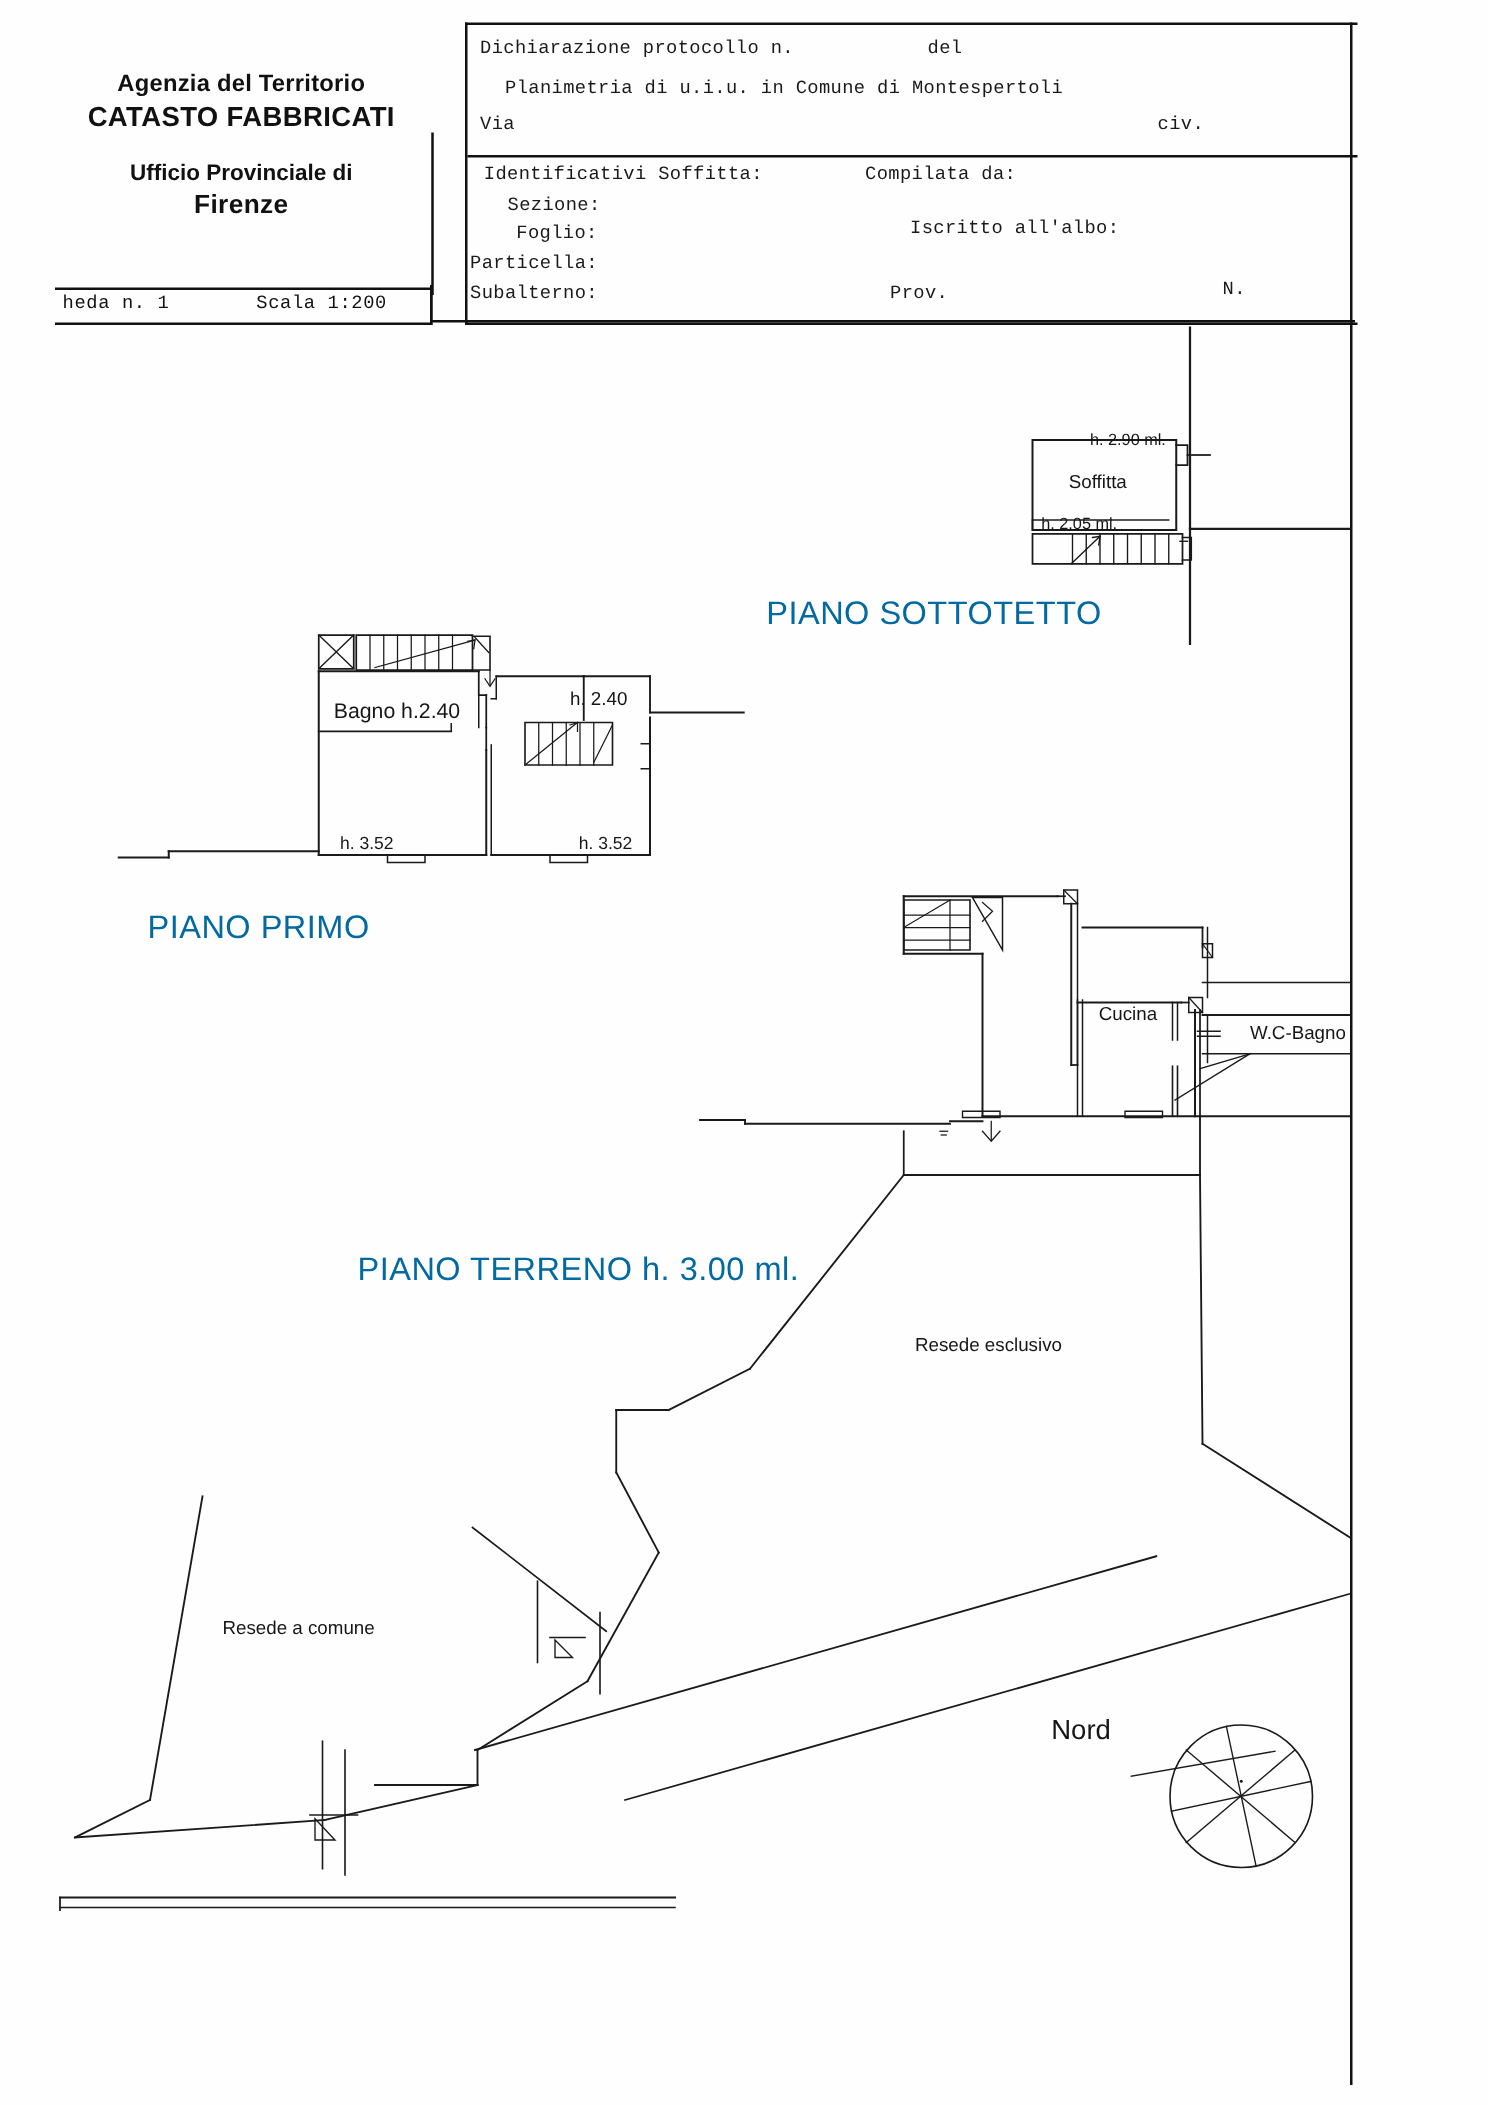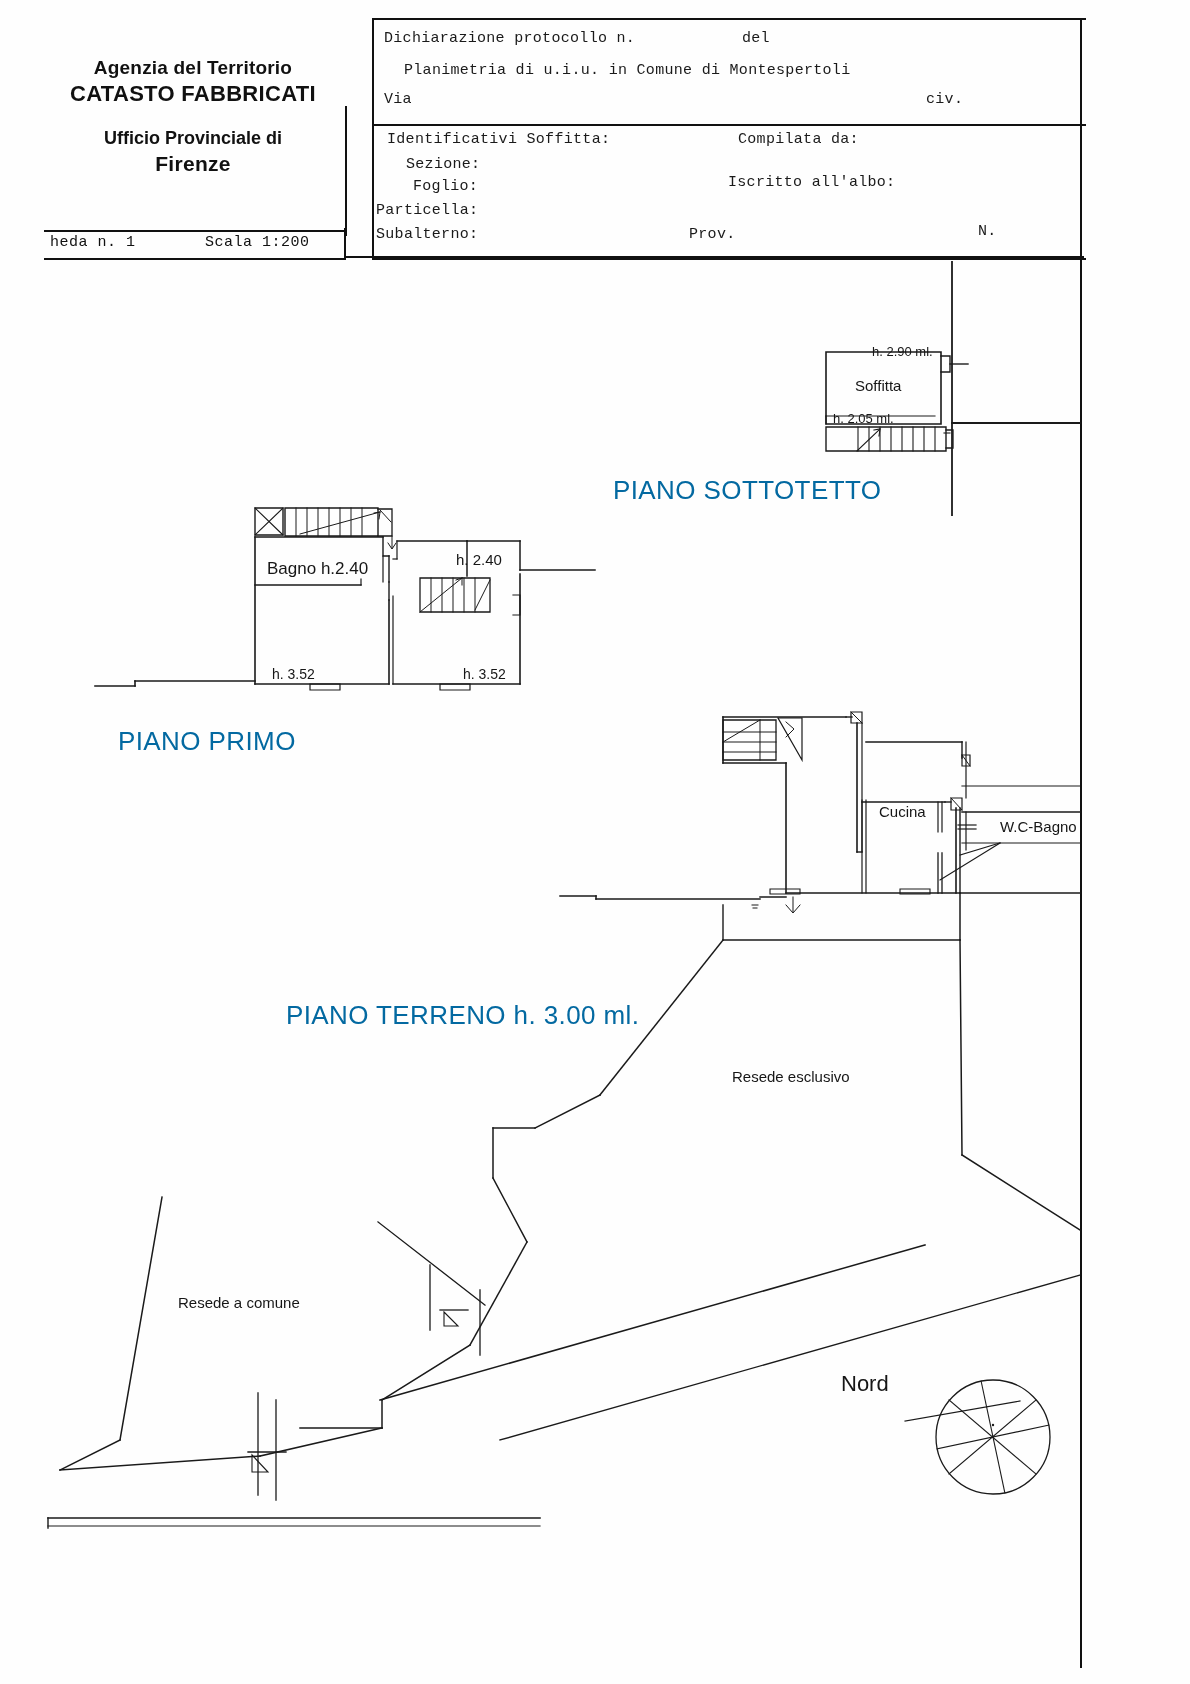--- a/index.html
+++ b/index.html
@@ -101,23 +101,23 @@
   .t-dich   { left: 384px; top: 30px; }
   .t-del    { left: 742px; top: 30px; }
   .t-plan   { left: 404px; top: 62px; }
   .t-via    { left: 384px; top: 91px; }
   .t-civ    { left: 926px; top: 91px; }
   .t-ident  { left: 387px; top: 131px; }
   .t-sez    { left: 406px; top: 156px; }
   .t-fog    { left: 413px; top: 178px; }
   .t-part   { left: 376px; top: 202px; }
   .t-sub    { left: 376px; top: 226px; }
-  .t-comp   { left: 738px; top: 131px; }
+  .t-comp   { left: 692px; top: 131px; }
   .t-iscr   { left: 728px; top: 174px; }
-  .t-prov   { left: 689px; top: 226px; text-align: right; }
+  .t-prov   { left: 712px; top: 226px; text-align: right; }
   .t-nnum   { left: 978px; top: 223px; }
 
   
   .edge-right {
     position: absolute;
     left: 1080px;
     top: 18px;
     width: 0;
     height: 1650px;
     border-left: 2px solid #111;

